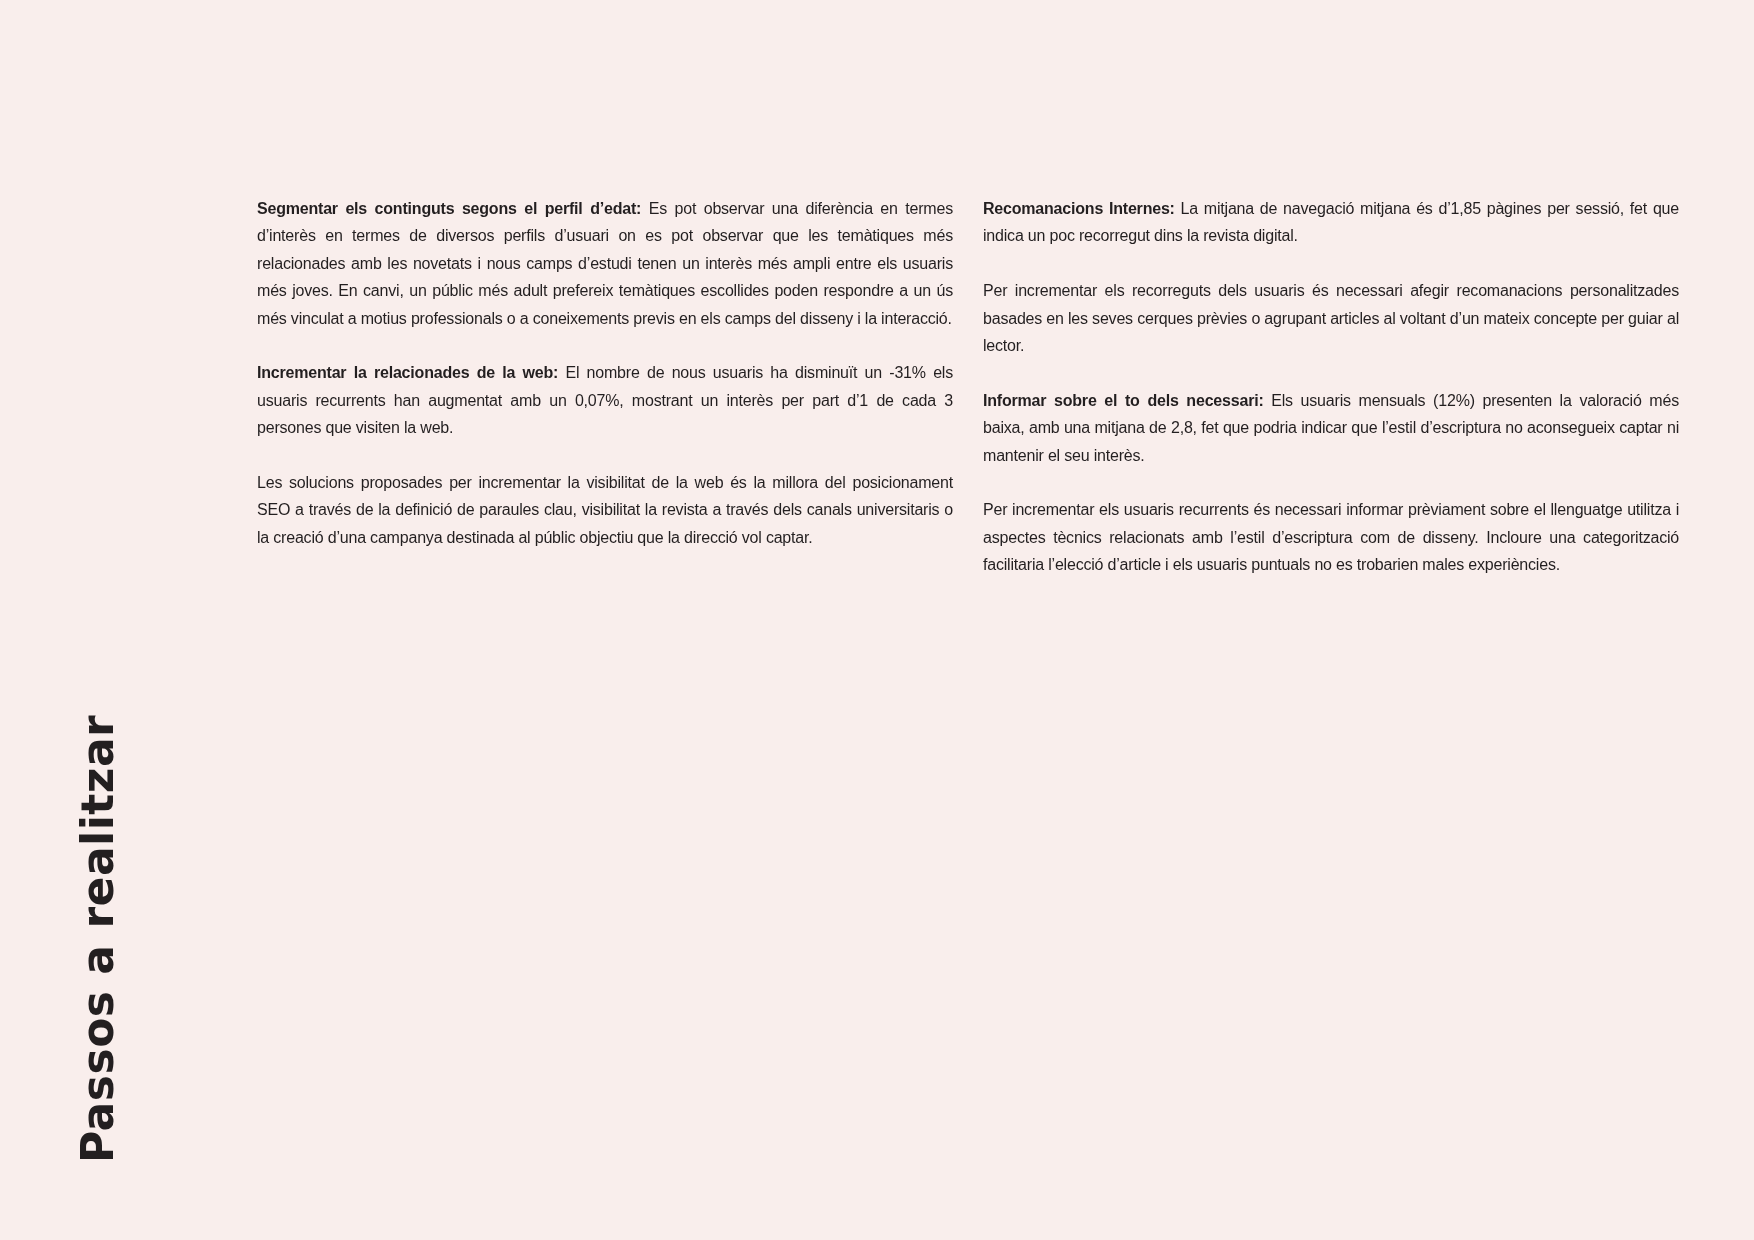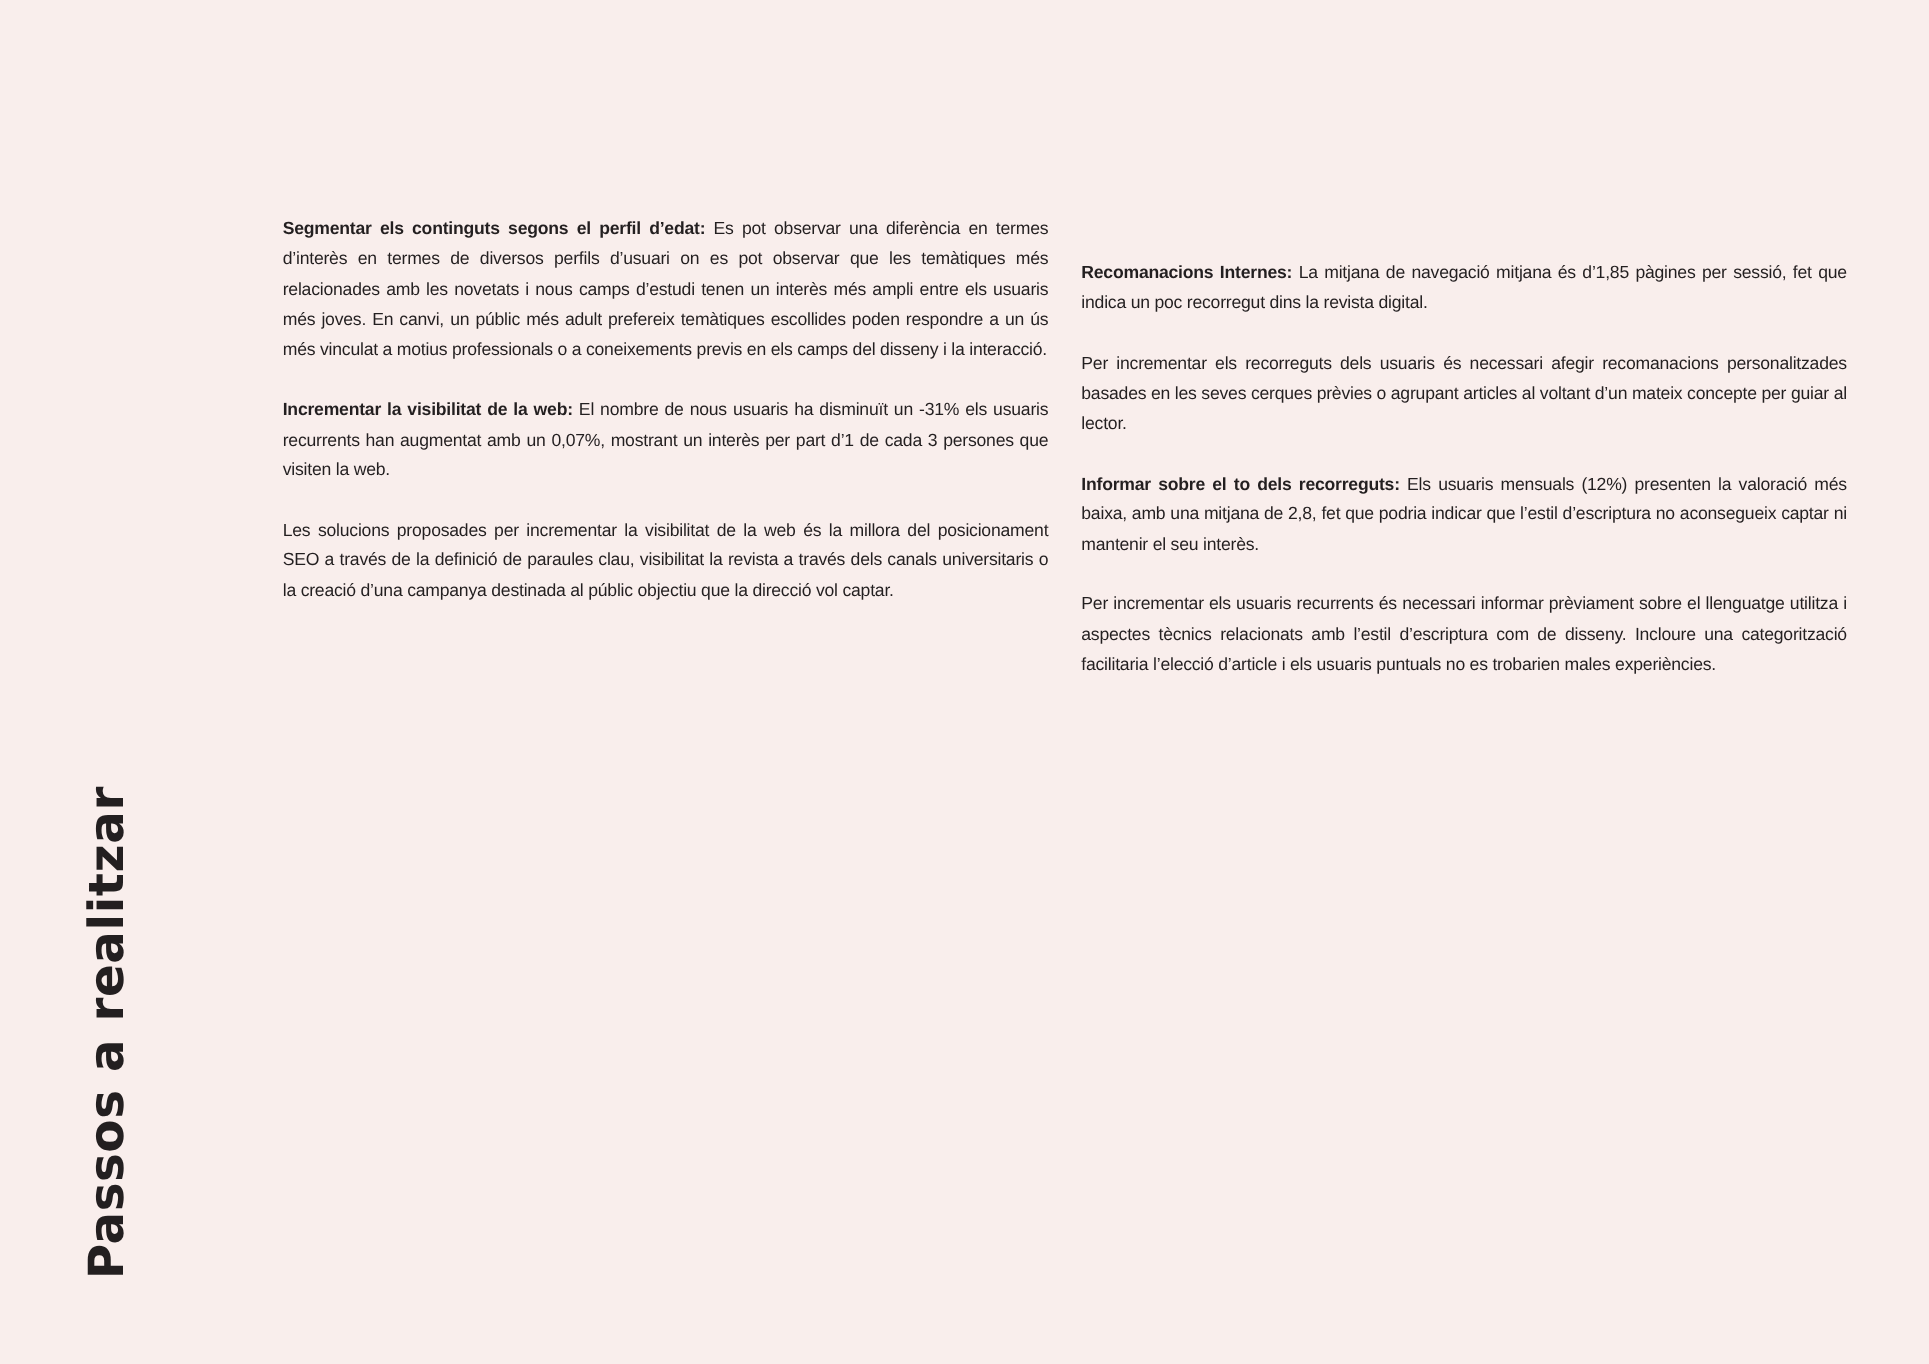--- a/index.html
+++ b/index.html
@@ -37,41 +37,40 @@
       text-align: justify;
       letter-spacing: -0.2px;
     }
     .col-left {
       left: 257px;
       width: 696px;
     }
     .col-right {
       left: 983px;
       width: 696px;
-      margin-top: 40px;
     }
     .para {
       margin: 0 0 27.4px 0;
     }
     .para:last-child {
       margin-bottom: 0;
     }
     .lead {
       font-weight: bold;
     }
   </style>
 </head>
 <body>
 
 <div class="side-title">Passos a realitzar</div>
 
 <div class="column col-left">
   <p class="para"><span class="lead">Segmentar els continguts segons el perfil d’edat:</span><span> Es pot observar una diferència en termes d’interès en termes de diversos perfils d’usuari on es pot observar que les temàtiques més relacionades amb les novetats i nous camps d’estudi tenen un interès més ampli entre els usuaris més joves. En canvi, un públic més adult prefereix temàtiques escollides poden respondre a un ús més vinculat a motius professionals o a coneixements previs en els camps del disseny i la interacció.</span></p>
-  <p class="para"><span class="lead">Incrementar la visibilitat de la web:</span><span> El nombre de nous usuaris ha disminuït un -31% els usuaris recurrents han augmentat amb un 0,07%, mostrant un interès per part d’1 de cada 3 persones que visiten la web.</span></p>
+  <p class="para"><span class="lead">Incrementar la relacionades de la web:</span><span> El nombre de nous usuaris ha disminuït un -31% els usuaris recurrents han augmentat amb un 0,07%, mostrant un interès per part d’1 de cada 3 persones que visiten la web.</span></p>
   <p class="para"><span>Les solucions proposades per incrementar la visibilitat de la web és la millora del posicionament SEO a través de la definició de paraules clau, visibilitat la revista a través dels canals universitaris o la creació d’una campanya destinada al públic objectiu que la direcció vol captar.</span></p>
 </div>
 
 <div class="column col-right">
   <p class="para"><span class="lead">Recomanacions Internes:</span><span> La mitjana de navegació mitjana és d’1,85 pàgines per sessió, fet que indica un poc recorregut dins la revista digital.</span></p>
   <p class="para"><span>Per incrementar els recorreguts dels usuaris és necessari afegir recomanacions personalitzades basades en les seves cerques prèvies o agrupant articles al voltant d’un mateix concepte per guiar al lector.</span></p>
-  <p class="para"><span class="lead">Informar sobre el to dels recorreguts:</span><span> Els usuaris mensuals (12%) presenten la valoració més baixa, amb una mitjana de 2,8, fet que podria indicar que l’estil d’escriptura no aconsegueix captar ni mantenir el seu interès.</span></p>
+  <p class="para"><span class="lead">Informar sobre el to dels necessari:</span><span> Els usuaris mensuals (12%) presenten la valoració més baixa, amb una mitjana de 2,8, fet que podria indicar que l’estil d’escriptura no aconsegueix captar ni mantenir el seu interès.</span></p>
   <p class="para"><span>Per incrementar els usuaris recurrents és necessari informar prèviament sobre el llenguatge utilitza i aspectes tècnics relacionats amb l’estil d’escriptura com de disseny. Incloure una categorització facilitaria l’elecció d’article i els usuaris puntuals no es trobarien males experiències.</span></p>
 </div>
 
 </body></html>

